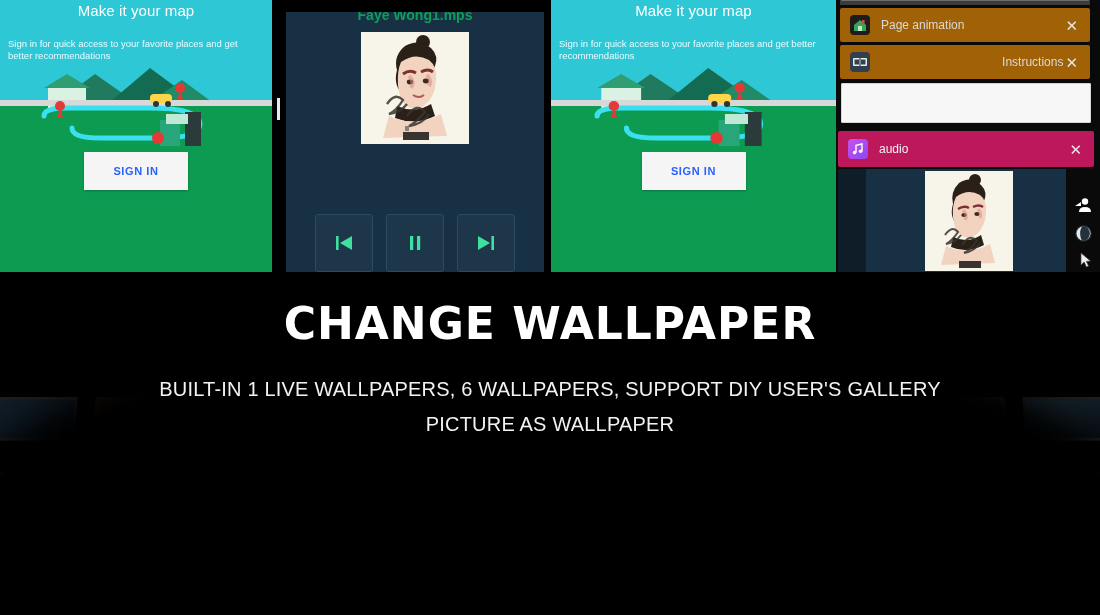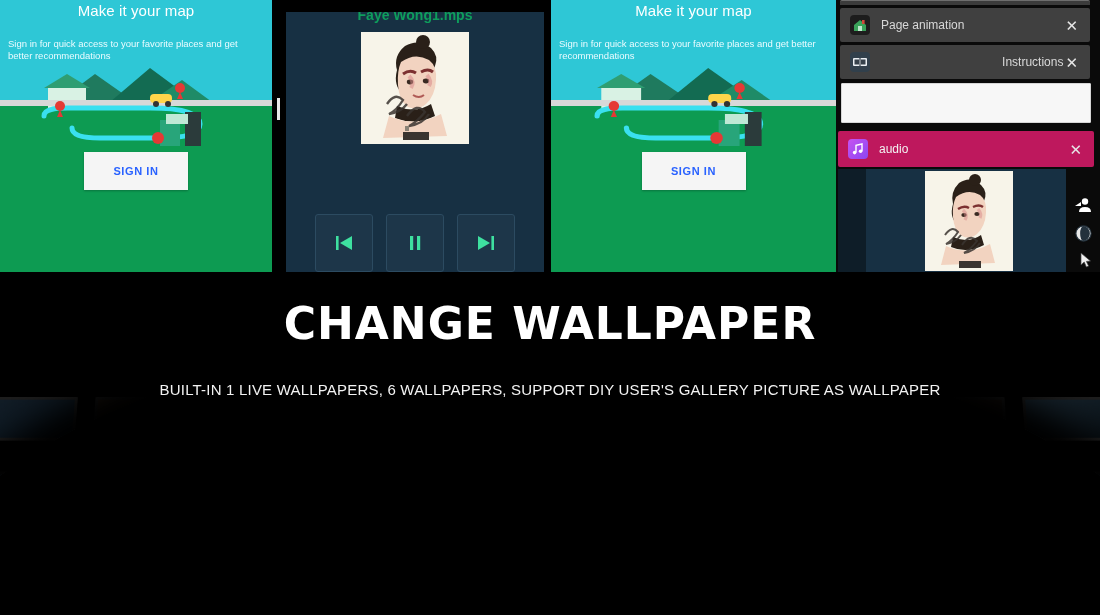--- a/index.html
+++ b/index.html
@@ -50,21 +50,21 @@
   .ctrl-row { position: absolute; left: 0; bottom: 12px; width: 100%; display: flex;
     justify-content: center; gap: 13px; }
   .ctrl-btn { width: 58px; height: 58px; background: #1d3649; border: 1px solid #2c4b61;
     border-radius: 3px; display: flex; align-items: center; justify-content: center; }
   .ctrl-btn svg { display: block; }
 
   
   .side-panel { position: absolute; left: 836px; top: 0; width: 264px; height: 272px; background: #0a0a0a; }
   .sp-top-sliver { position: absolute; left: 4px; top: 0; width: 250px; height: 5px;
     background: #3b3b3b; border-top: 1px solid #6d6d6d; border-radius: 2px 2px 0 0; }
-  .sp-row { position: absolute; left: 4px; width: 250px; height: 34px; background: #404040;
+  .sp-row { position: absolute; left: 4px; width: 250px; height: 34px; background: #a16207;
     display: flex; align-items: center; padding: 0 10px; border-radius: 2px; }
   .sp-row.r1 { top: 8px; }
   .sp-row.r2 { top: 45px; text-align: right; }
   .sp-row.audio { top: 131px; width: 256px; left: 2px; background: #be185d; height: 36px; }
   .sp-ico { width: 20px; height: 20px; border-radius: 4px; flex: 0 0 20px; position: relative;
     display: flex; align-items: center; justify-content: center; overflow: hidden; }
   .sp-ico.home { background: #1d1d1d; }
   .sp-ico.instr { background: #31404c; }
   .sp-ico.audio { background: linear-gradient(135deg,#c653f0,#8b46f2); }
   .sp-label { flex: 1; color: #d8d8d8; font-size: 12px; padding-left: 11px; }
@@ -93,21 +93,21 @@
     background: radial-gradient(ellipse 70% 55% at 50% 42%, rgba(0,0,0,.96) 0%, rgba(0,0,0,.93) 34%,
       rgba(0,0,0,.72) 58%, rgba(0,0,0,.55) 78%, rgba(0,0,0,.62) 100%); }
   .arc { position: absolute; left: -10%; top: 56px; width: 120%; height: 330px;
     border-radius: 50% 50% 0 0 / 100% 100% 0 0;
     background: #000; box-shadow: 0 0 30px 24px #000; }
 
   .hero-title { position: absolute; left: 0; top: 30px; width: 100%; text-align: center;
     color: #fff; font-size: 44px; font-weight: bold; letter-spacing: 1px; line-height: 1;
     font-family: "DejaVu Sans", sans-serif; text-shadow: 0 2px 10px rgba(0,0,0,.9); }
   .hero-sub { position: absolute; left: 120px; top: 100px; width: 860px; text-align: center;
-    color: #f2f2f2; font-size: 15px; line-height: 35px; font-weight: 300;
+    color: #f2f2f2; font-size: 20px; line-height: 35px; font-weight: 300;
     font-family: "Liberation Sans", sans-serif; letter-spacing: .2px; }
 </style>
 </head>
 <body>
 
 <div id="stage">
 
   <div class="top-strip">
 
     <div class="map-panel p1">

